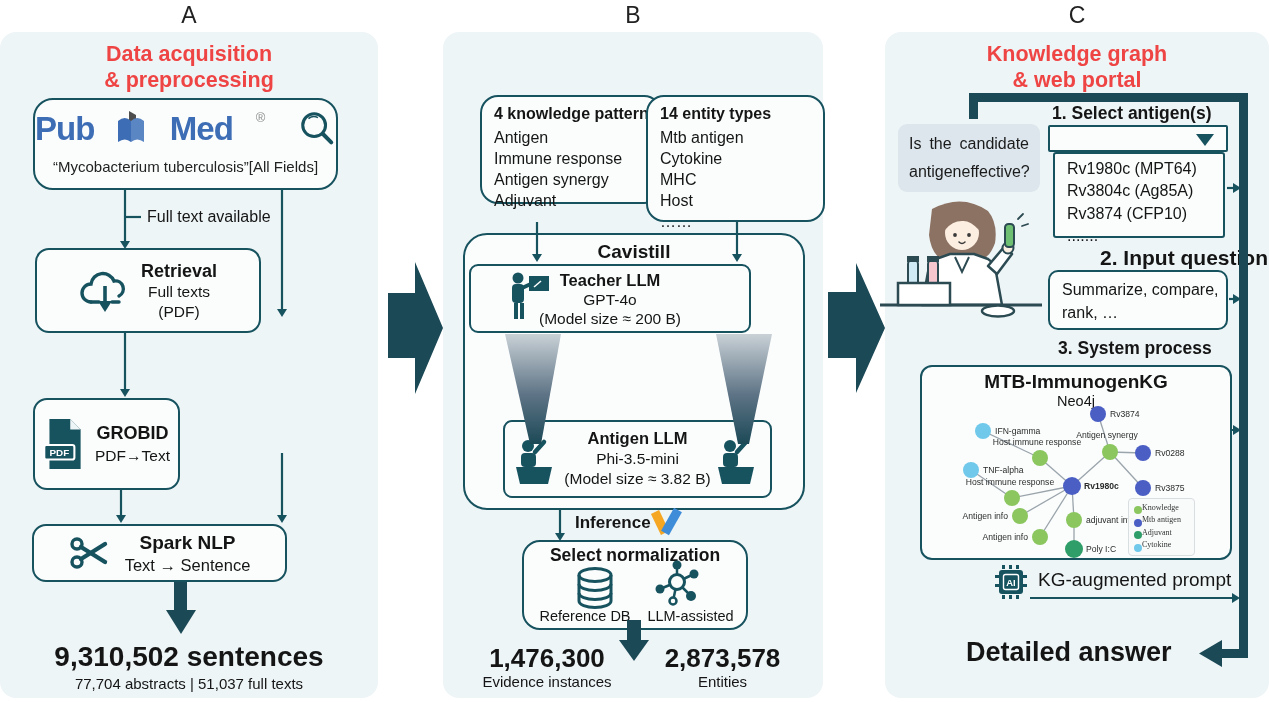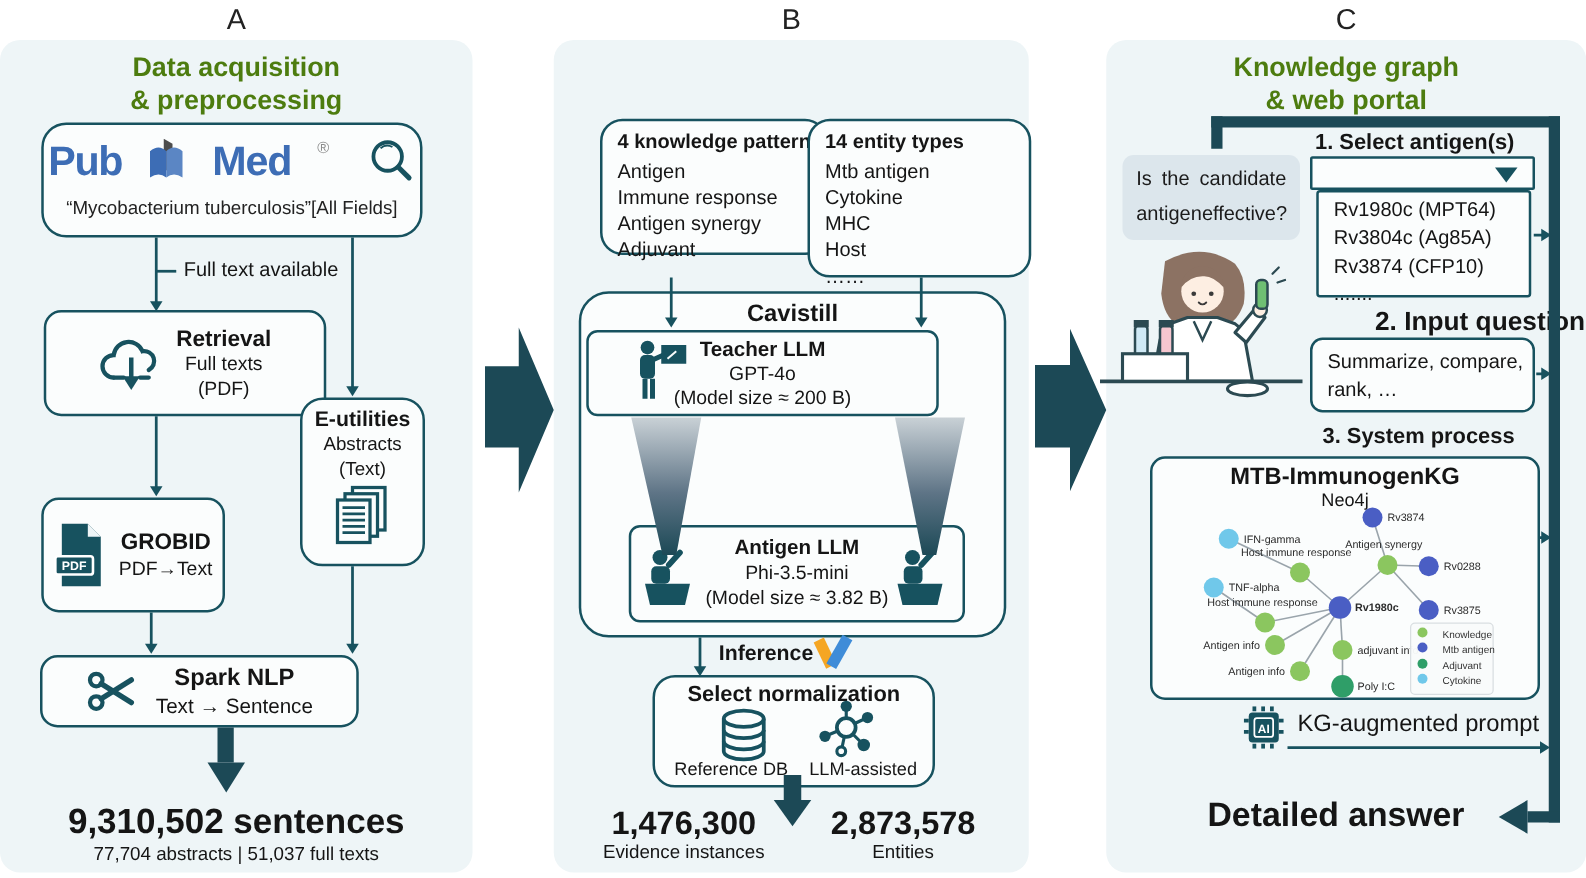--- a/index.html
+++ b/index.html
@@ -1,29 +1,29 @@
 <!DOCTYPE html>
 <html><head>
 <meta charset="utf-8">
 <style>
   html,body{margin:0;padding:0;background:#fff;}
   body{font-family:"Liberation Sans", sans-serif;color:#151515;}
   #stage{position:relative;width:1269px;height:702px;overflow:hidden;background:#fff;}
   .abs{position:absolute;}
   .panel{position:absolute;background:#eef5f7;border-radius:16px;}
   .plabel{position:absolute;top:2px;font-size:23px;color:#222;text-align:center;}
-  .ptitle{position:absolute;font-size:21.5px;font-weight:bold;text-align:center;line-height:1.22;color:#4d7c0f;}
+  .ptitle{position:absolute;font-size:21.5px;font-weight:bold;text-align:center;line-height:1.22;color:#ef4444;}
   .wbox{position:absolute;background:#fbfdfd;border:2px solid #17525f;border-radius:14px;box-sizing:border-box;}
   .b{font-weight:bold;}
   .ctr{text-align:center;}
   .rowbox{display:flex;align-items:center;justify-content:center;gap:10px;}
   .itemlist div{line-height:1.32;}
   .opt{padding:1px 0 1px 12px;font-size:16px;line-height:1.28;}
   .kg-legend{position:absolute;background:rgba(249,251,251,.96);border:1px solid #d9dee1;border-radius:4px;padding:3px 5px;font-size:8px;line-height:1.55;color:#333;}
-  .kg-legend-item{display:flex;align-items:flex-start;gap:12px;white-space:nowrap;}
+  .kg-legend-item{display:flex;align-items:flex-end;gap:0;white-space:nowrap;font-family:Liberation Serif, serif;}
   .kg-legend-item .dot{width:8px;height:8px;border-radius:50%;flex:0 0 auto;}
   svg{display:block;}
   text{font-family:"Liberation Sans", sans-serif;}
 </style>
 </head>
 <body>
 
 <div id="stage">
 
   <div class="panel" style="left:0;top:32px;width:378px;height:666px;"></div>
@@ -33,21 +33,21 @@
   <div class="plabel" style="left:0;width:378px;">A</div>
   <div class="plabel" style="left:443px;width:380px;">B</div>
   <div class="plabel" style="left:885px;width:384px;">C</div>
 
   <div class="ptitle" style="left:0;top:41px;width:378px;">
     <div>Data acquisition</div>
     <div>&amp; preprocessing</div>
   </div>
 
   <div class="wbox" style="left:33px;top:98px;width:305px;height:92px;border-radius:20px;">
-    <div class="abs" style="left:0;top:10px;width:100%;display:flex;align-items:center;justify-content:center;gap:21px;">
+    <div class="abs" style="left:0;top:10px;width:100%;display:flex;align-items:center;justify-content:space-between;gap:3px;">
       <span class="b" style="font-size:33px;color:#3d6db5;letter-spacing:-1px;">Pub</span>
       <span>
         <svg width="30" height="36" viewBox="0 0 30 36">
           <polygon points="12,0 19,4 19,28 12,24" fill="#4d4d4d"></polygon>
           <path d="M1,10 Q8,4 14,10 L14,31 Q8,26 1,31 Z" fill="#3d6db5"></path>
           <path d="M27,10 Q20,4 14,10 L14,31 Q20,26 27,31 Z" fill="#5b86c4"></path>
         </svg>
       </span>
       <span class="b" style="font-size:33px;color:#3d6db5;letter-spacing:-1px;">Med</span>
       <span style="font-size:13px;color:#8a8a8a;align-self:flex-start;">®</span>
@@ -75,33 +75,20 @@
         <polygon points="19,35 33,35 26,46" fill="#17525f"></polygon>
       </svg>
     </span>
     <span class="ctr" style="line-height:1.25;">
       <div class="b" style="font-size:18px;">Retrieval</div>
       <div style="font-size:15.5px;">Full texts</div>
       <div style="font-size:15.5px;">(PDF)</div>
     </span>
   </div>
 
-  <div class="wbox ctr" style="left:240px;top:318px;width:100px;height:135px;border-radius:18px;padding-top:6px;">
-    <div class="b" style="font-size:17px;">E-utilities</div>
-    <div style="font-size:15px;line-height:1.3;">Abstracts</div>
-    <div style="font-size:15px;line-height:1.3;">(Text)</div>
-    <span style="display:inline-block;margin-top:3px;">
-      <svg width="44" height="50" viewBox="0 0 44 50">
-        <rect x="14" y="2" width="26" height="34" fill="#fbfdfd" stroke="#17525f" stroke-width="2.6"></rect>
-        <rect x="8" y="7" width="26" height="34" fill="#fbfdfd" stroke="#17525f" stroke-width="2.6"></rect>
-        <rect x="2" y="12" width="26" height="34" fill="#fbfdfd" stroke="#17525f" stroke-width="2.6"></rect>
-        <path d="M6,18 h18 M6,23 h18 M6,28 h18 M6,33 h18 M6,38 h18" stroke="#17525f" stroke-width="2.2"></path>
-      </svg>
-    </span>
-  </div>
 
   <div class="wbox rowbox" style="left:33px;top:398px;width:147px;height:92px;">
     <span>
       <svg width="42" height="54" viewBox="0 0 40 52">
         <path d="M6,2 h20 l10,10 v38 h-30 z" fill="#17525f"></path>
         <polygon points="26,2 36,12 26,12" fill="#eef5f7"></polygon>
         <rect x="1" y="27" width="29" height="14" rx="2" fill="#17525f" stroke="#fff" stroke-width="2"></rect>
         <text x="15.5" y="37.5" text-anchor="middle" font-size="9.5" font-weight="bold" fill="#fff">PDF</text>
       </svg>
     </span>

